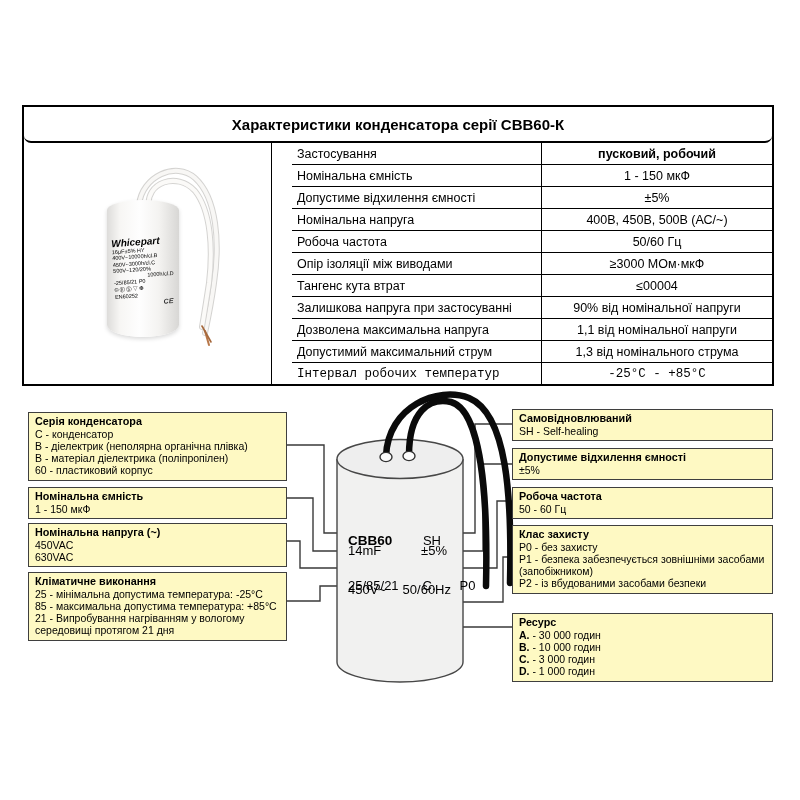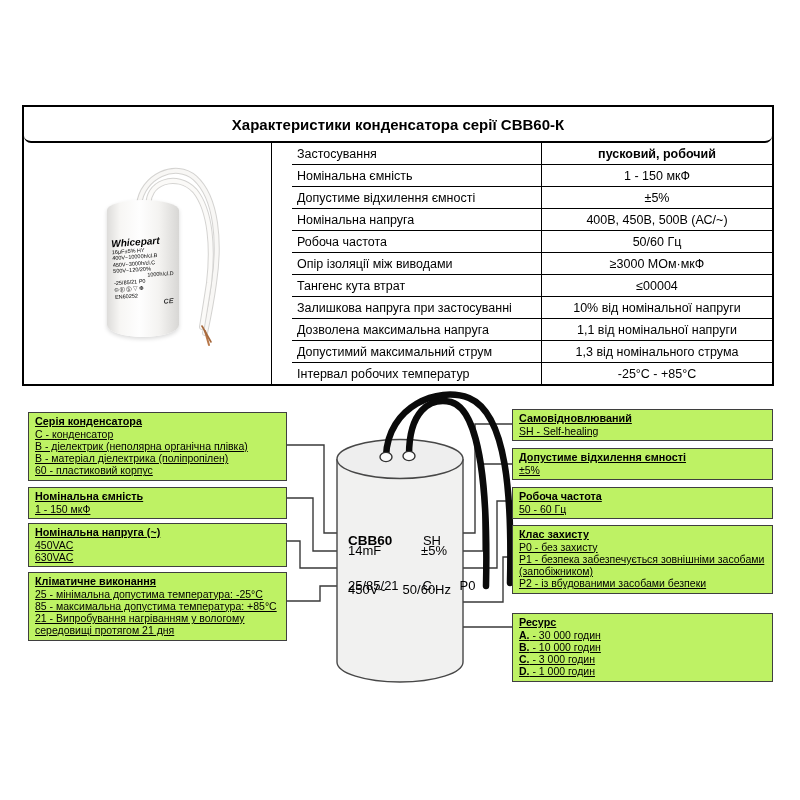--- a/index.html
+++ b/index.html
@@ -7,42 +7,42 @@
         font-family:"Liberation Sans", sans-serif;color:#000;}
 
   
   .spec-table{position:absolute;left:22px;top:105px;width:752px;height:281px;border:2px solid #000;box-sizing:border-box;background:#fff;}
   .spec-header{height:34px;border-bottom:2px solid #000;display:flex;align-items:center;justify-content:center;
                font-weight:bold;font-size:15px;border-radius:7px;}
   .spec-body{display:flex;height:calc(100% - 36px);}
   .photo-cell{width:248px;border-right:1px solid #000;position:relative;box-sizing:border-box;}
   .spec-rows{flex:1;display:flex;flex-direction:column;}
   .spec-row{flex:1;display:flex;border-bottom:1px solid #000;box-sizing:border-box;margin-left:20px;}
-  .spec-row:last-child{border-bottom:none;}
+  .spec-row:last-child{border-bottom:none;font-family:Liberation Mono, monospace;}
   .param{width:250px;border-right:1px solid #000;display:flex;align-items:center;padding-left:5px;
          font-size:12.5px;box-sizing:border-box;}
   .value{flex:1;display:flex;align-items:center;justify-content:center;font-size:12.5px;text-align:center;}
   .value.bold{font-weight:bold;}
 
   
   .photo-cyl{position:absolute;left:83px;top:57px;width:72px;height:137px;
      background:linear-gradient(90deg,#dddcda 0,#f7f6f4 18%,#fefefe 45%,#f4f3f1 72%,#d8d7d5 100%);
      border-radius:36px 36px 36px 36px / 10px 10px 12px 12px;
      box-shadow:0 2px 4px rgba(0,0,0,0.15);}
   .photo-label{position:absolute;left:6px;top:36px;width:60px;transform:rotate(-4deg);}
   .photo-brand{font-weight:bold;font-style:italic;font-size:10px;letter-spacing:0;}
   .photo-line{font-size:5.5px;line-height:6.3px;white-space:nowrap;}
   .photo-symbols{font-size:5.5px;line-height:7px;letter-spacing:1px;}
   .photo-standard{font-size:5.5px;line-height:6.5px;}
   .photo-ce{position:absolute;right:2px;bottom:-8px;font-size:7px;font-style:italic;font-weight:bold;color:#333;}
 
   
   .diagram-svg{position:absolute;left:0;top:0;width:800px;height:800px;z-index:1;}
-  .callout{position:absolute;background:#bef264;border:1px solid #3f3f3f;box-sizing:border-box;
-           padding:2px 6px 3px 6px;z-index:2;text-decoration:underline;}
+  .callout{position:absolute;background:#fef9c3;border:1px solid #3f3f3f;box-sizing:border-box;
+           padding:2px 6px 3px 6px;z-index:2;}
   .callout .c-title{font-weight:bold;font-size:10.8px;line-height:12.5px;}
   .callout .c-line{font-size:10.5px;line-height:12.3px;}
   .callout .c-line b{font-weight:bold;}
   .cl{left:28px;width:259px;}
   .cr{left:512px;width:261px;}
 
   .mark-row{position:absolute;display:flex;justify-content:space-between;z-index:3;font-size:13px;line-height:14px;}
   .mark-row .bold{font-weight:bold;font-size:13.5px;}
 </style>
 </head>
@@ -102,21 +102,21 @@
         <div class="spec-row">
             <div class="param">Опір ізоляції між виводами</div>
             <div class="value">≥3000 МОм·мкФ</div>
           </div>
         <div class="spec-row">
             <div class="param">Тангенс кута втрат</div>
             <div class="value">≤00004</div>
           </div>
         <div class="spec-row">
             <div class="param">Залишкова напруга при застосуванні</div>
-            <div class="value">10% від номінальної напруги</div>
+            <div class="value">90% від номінальної напруги</div>
           </div>
         <div class="spec-row">
             <div class="param">Дозволена максимальна напруга</div>
             <div class="value">1,1 від номінальної напруги</div>
           </div>
         <div class="spec-row">
             <div class="param">Допустимий максимальний струм</div>
             <div class="value">1,3 від номінального струма</div>
           </div>
         <div class="spec-row">

